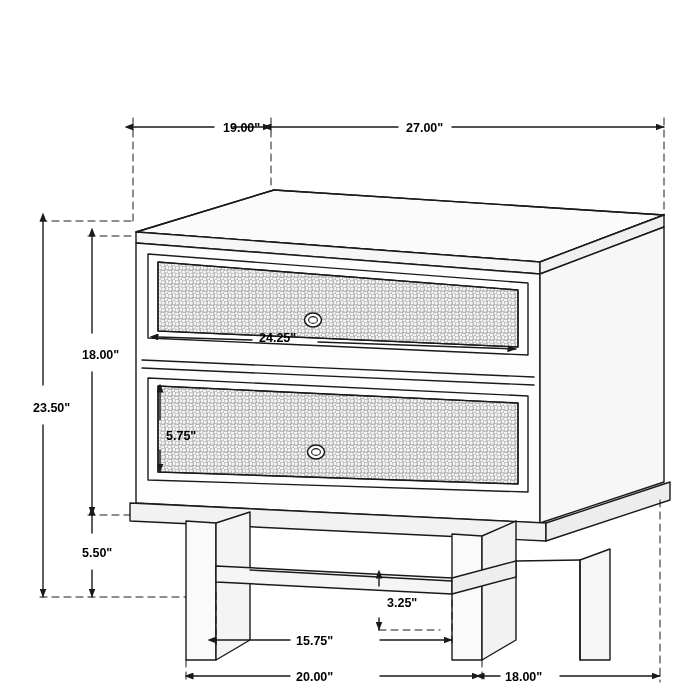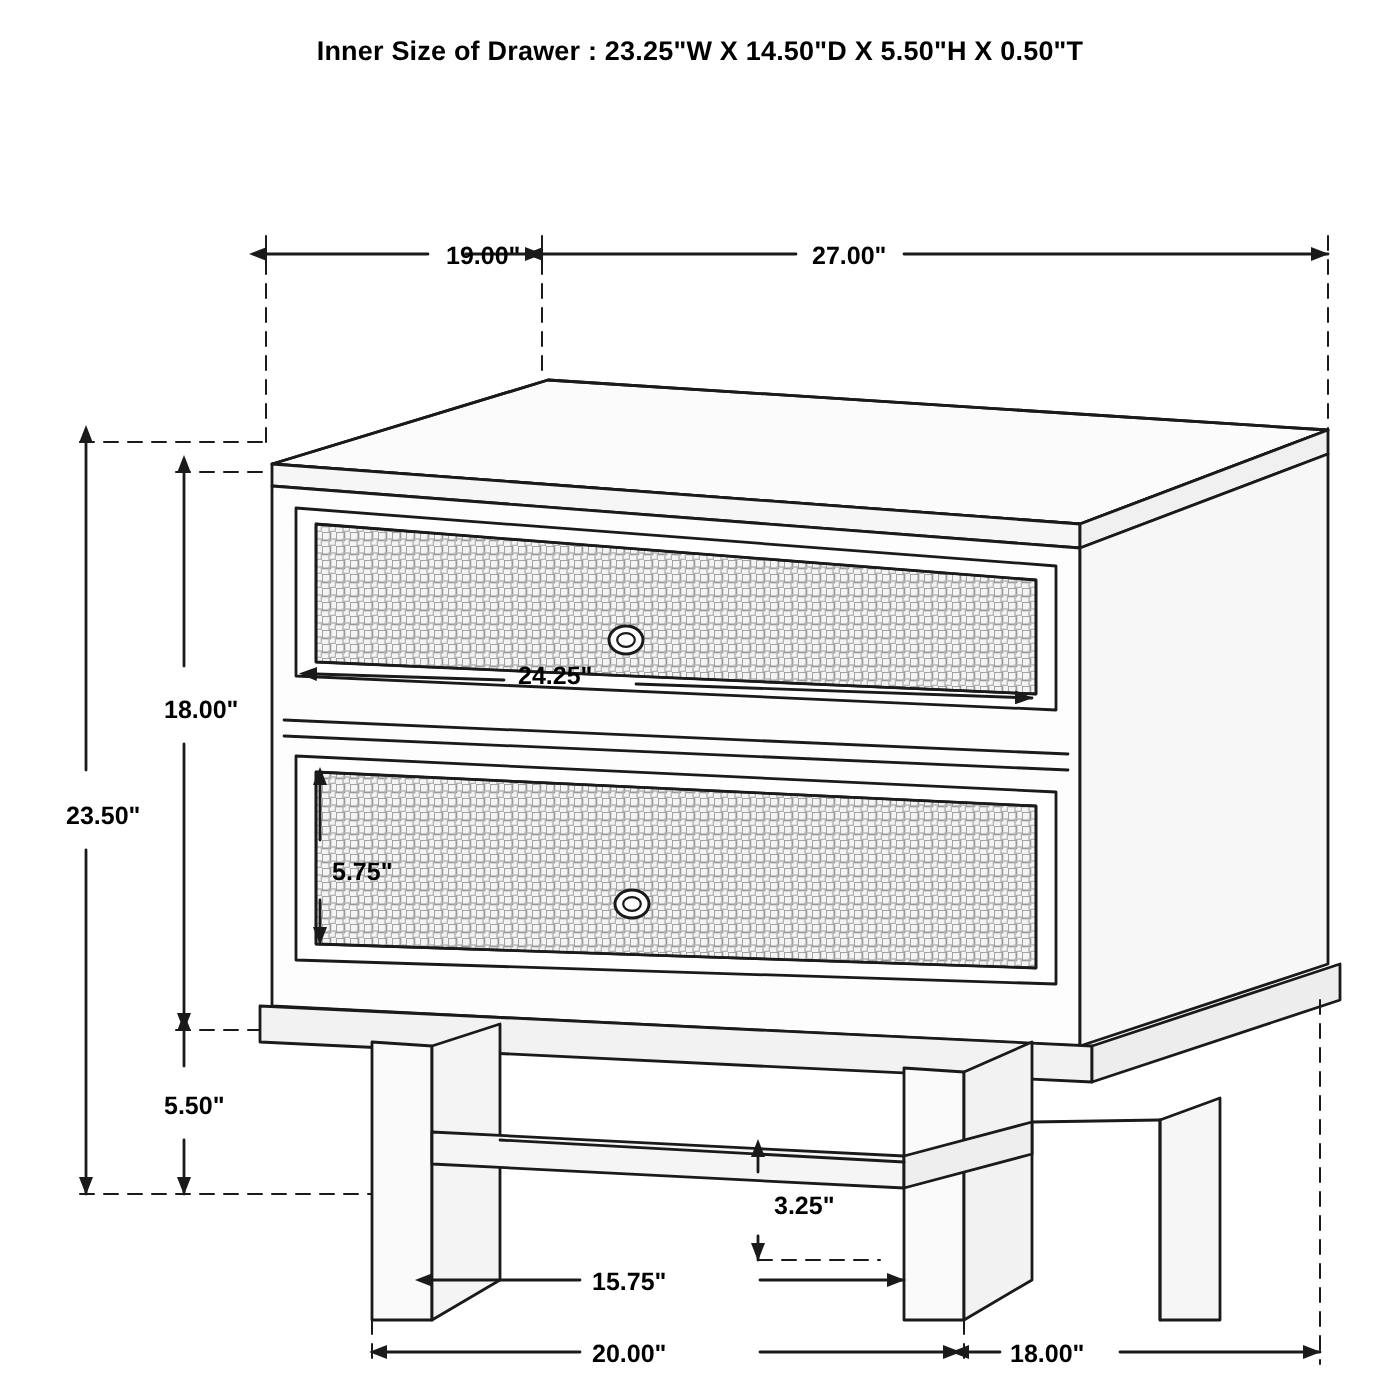--- a/index.html
+++ b/index.html
@@ -42,21 +42,20 @@
     font-size: 12.5px;
     font-weight: bold;
     fill: #000000;
   }
 </style>
 </head>
 <body>
 
 <div id="stage">
 
-  <div id="title">Inner Size of Drawer  : 23.25"W X 14.50"D X 5.50"H X 0.50"T</div>
 
   <svg class="drawing" viewBox="0 0 700 700">
     <defs>
       <marker id="arrowEnd" markerWidth="9" markerHeight="7" refX="8.5" refY="3.5" orient="auto" markerUnits="userSpaceOnUse">
         <path d="M0,0 L9,3.5 L0,7 z" fill="#1a1a1a"></path>
       </marker>
       <marker id="arrowStart" markerWidth="9" markerHeight="7" refX="0.5" refY="3.5" orient="auto-start-reverse" markerUnits="userSpaceOnUse">
         <path d="M0,0 L9,3.5 L0,7 z" fill="#1a1a1a"></path>
       </marker>
       <pattern id="weave" width="7" height="7" patternUnits="userSpaceOnUse">

